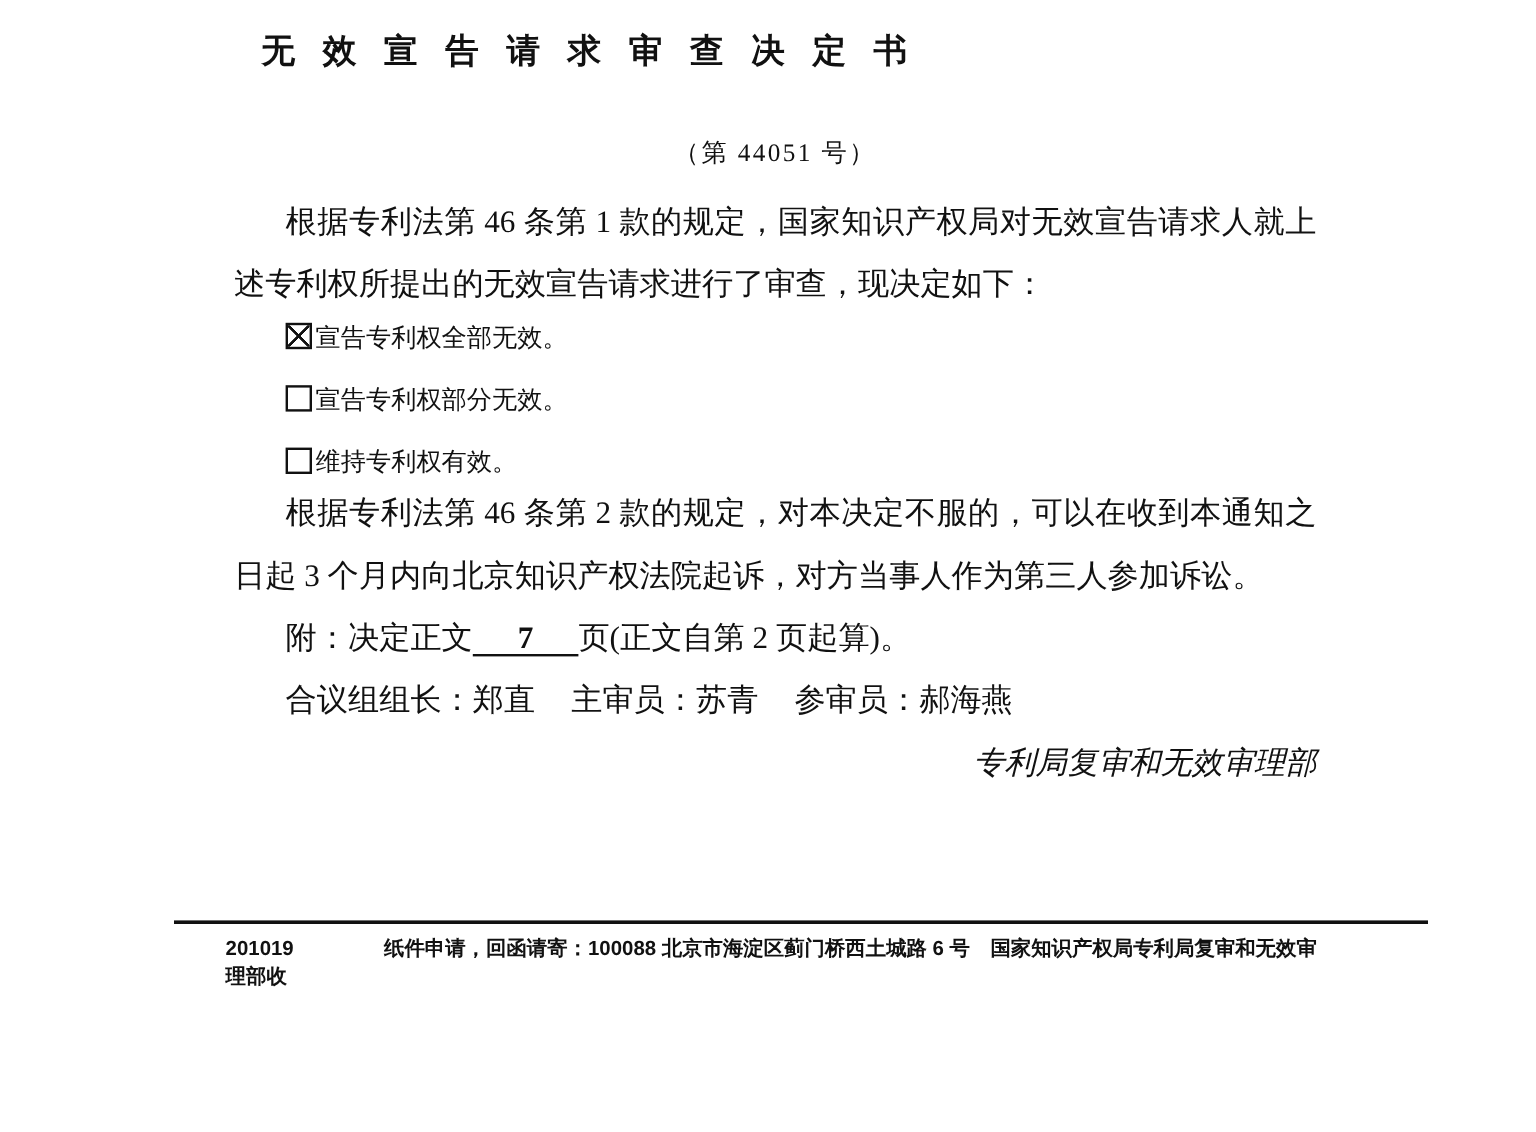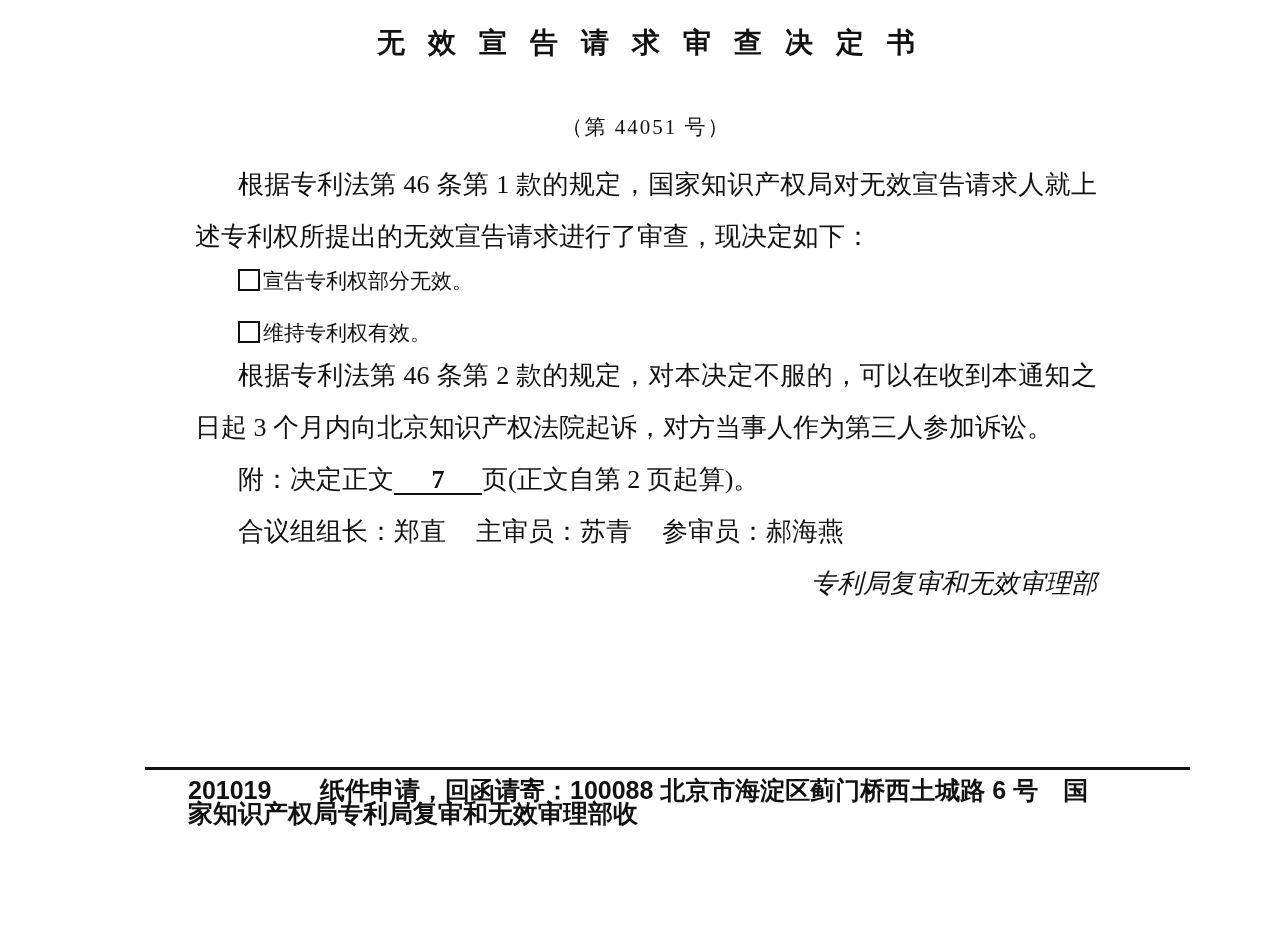--- a/index.html
+++ b/index.html
@@ -9,21 +9,20 @@
     color: #111111;
     position: relative;
     overflow: hidden;
   }
   .page { position: relative; width: 1280px; height: 943px; background: #ffffff; }
 
   .content { margin-left: 195px; width: 902px; }
 
   .title {
     margin-top: 28px;
-    text-align: center;
     font-family: Liberation Sans, sans-serif;
     font-weight: bold;
     font-size: 28px;
     line-height: 30px;
     letter-spacing: 23px;
     padding-left: 23px; 
     white-space: nowrap;
   }
 
   .doc-number {
@@ -88,21 +87,21 @@
     top: 739px;
     left: 145px;
     width: 1045px;
     border-top: 3px solid #111;
     font-family: "Liberation Sans", "DejaVu Sans", sans-serif;
     font-weight: bold;
   }
   .footer .notes {
     margin: 9px 0 0 43px;
     width: 925px;
-    font-size: 25px;
+    font-size: 17px;
     line-height: 23px;
     text-align: left;
   }
   .note .code {
     display: inline-block;
     width: 132px;
     font-weight: bold;
   }
 </style>
 </head>
@@ -111,20 +110,23 @@
 <div class="page">
   <div class="content">
 
     <h1 class="title">无效宣告请求审查决定书</h1>
 
     <div class="doc-number">（第 44051 号）</div>
 
     <p class="para indent para1">根据专利法第 46 条第 1 款的规定，国家知识产权局对无效宣告请求人就上述专利权所提出的无效宣告请求进行了审查，现决定如下：</p>
 
     <div class="options">
+      <div class="option-row">
+        <span class="checkbox checked"></span><span>宣告专利权全部无效。</span>
+      </div>
       <div class="option-row">
         <span class="checkbox"></span><span>宣告专利权部分无效。</span>
       </div>
       <div class="option-row">
         <span class="checkbox"></span><span>维持专利权有效。</span>
       </div>
     </div>
 
     <p class="para indent para2">根据专利法第 46 条第 2 款的规定，对本决定不服的，可以在收到本通知之日起 3 个月内向北京知识产权法院起诉，对方当事人作为第三人参加诉讼。</p>
 

